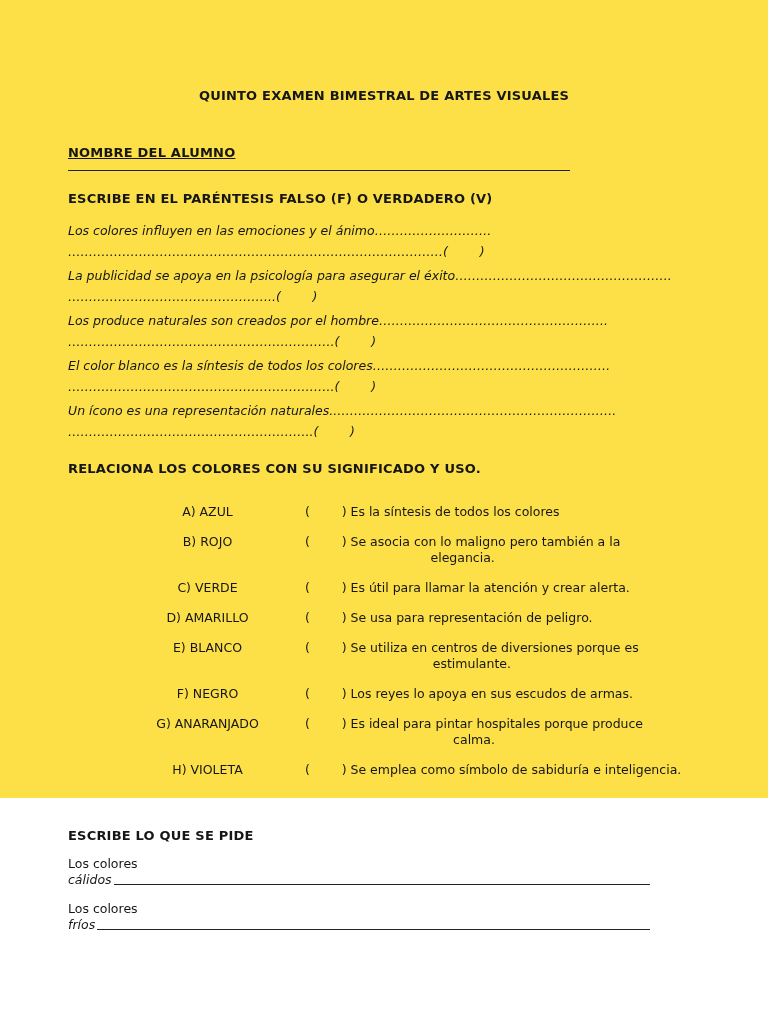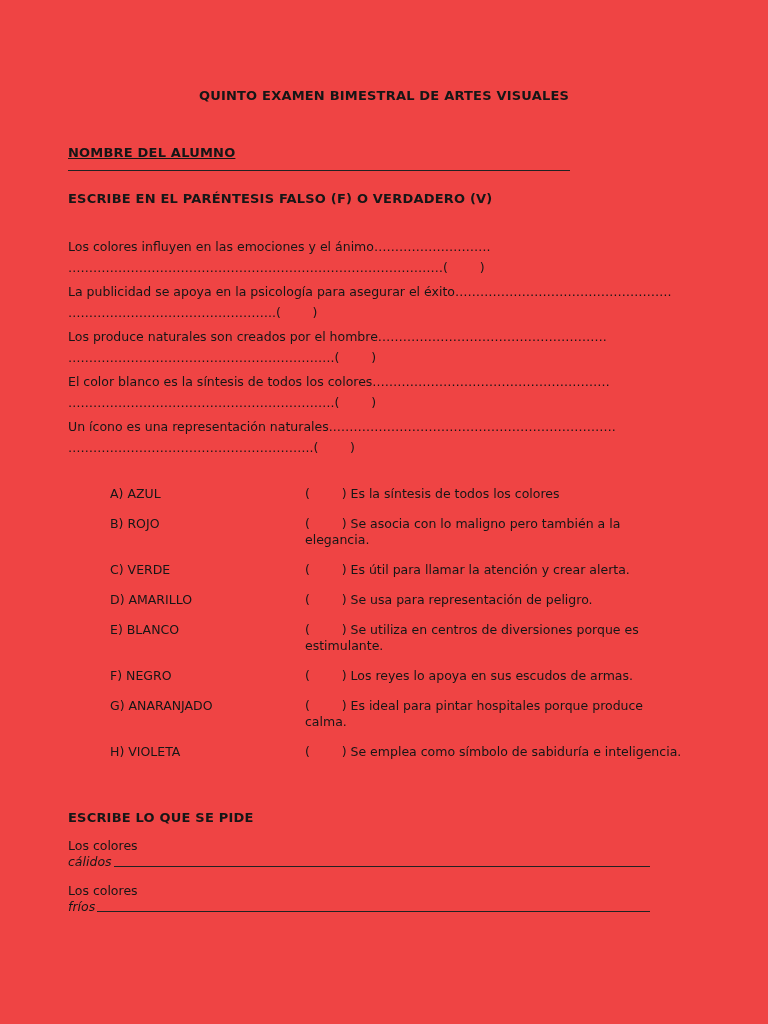--- a/index.html
+++ b/index.html
@@ -11,23 +11,23 @@
     width: 768px;
     height: 1024px;
     overflow: hidden;
     color: #161616;
     font-family: "DejaVu Sans", "Liberation Sans", sans-serif;
     font-size: 12.5px;
   }
   .page {
     box-sizing: border-box;
     width: 768px;
-    height: 1024px;
+    height: 798px;
     padding: 88px 68px 0 68px;
-    background: #ef4444;
+    background: #fde047;
   }
   .doc-title {
     margin: 0;
     text-align: center;
     font-size: 13px;
     font-weight: bold;
     letter-spacing: 0.2px;
   }
   .bold-heading {
     margin: 0;
@@ -35,30 +35,31 @@
     font-weight: bold;
     letter-spacing: 0.2px;
   }
   .name-section { margin-top: 42px; text-decoration: underline; }
   .name-line {
     width: 502px;
     border-bottom: 1.4px solid #222;
     margin-top: 10px;
   }
   .tf-heading { margin-top: 20px; }
-  .tf-list { margin-top: 30px; }
+  .tf-list { margin-top: 14px; font-style: italic; }
   .tf-question {
     white-space: pre-wrap;
     line-height: 21px;
     margin: 0 0 3px 0;
   }
   .match-heading { margin-top: 19px; }
   .match-list {
     margin-top: 28px;
     margin-left: 42px;
+    text-align: center;
   }
   .match-row {
     display: flex;
     line-height: 16px;
     margin-bottom: 14px;
   }
   .match-option {
     flex: none;
     width: 195px;
   }
@@ -101,20 +102,21 @@
     <p class="tf-question">La publicidad se apoya en la psicología para asegurar el éxito…………………………………………….
 …………………………………………..(        )</p>
     <p class="tf-question">Los produce naturales son creados por el hombre……………………………………………….
 ……………………………………………………….(        )</p>
     <p class="tf-question">El color blanco es la síntesis de todos los colores…………………………………………………
 ……………………………………………………….(        )</p>
     <p class="tf-question">Un ícono es una representación naturales..………………………………………………………….
 …………………………………………………..(        )</p>
   </div>
 
+  <h2 class="bold-heading match-heading">RELACIONA LOS COLORES CON SU SIGNIFICADO Y USO.</h2>
 
   <div class="match-list">
     <div class="match-row">
       <div class="match-option">A) AZUL</div>
       <div class="match-answer">(        ) Es la síntesis de todos los colores</div>
     </div>
     <div class="match-row">
       <div class="match-option">B) ROJO</div>
       <div class="match-answer">(        ) Se asocia con lo maligno pero también a la
 elegancia.</div>

